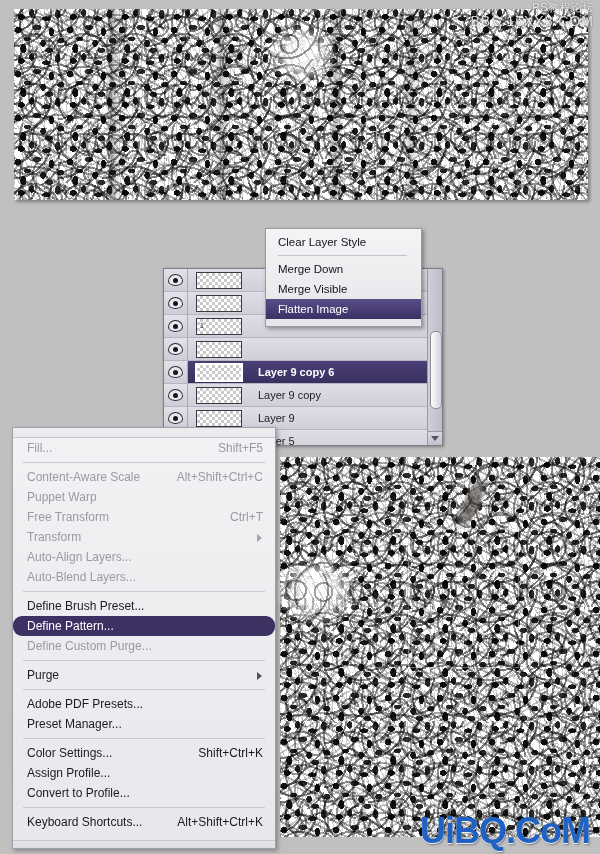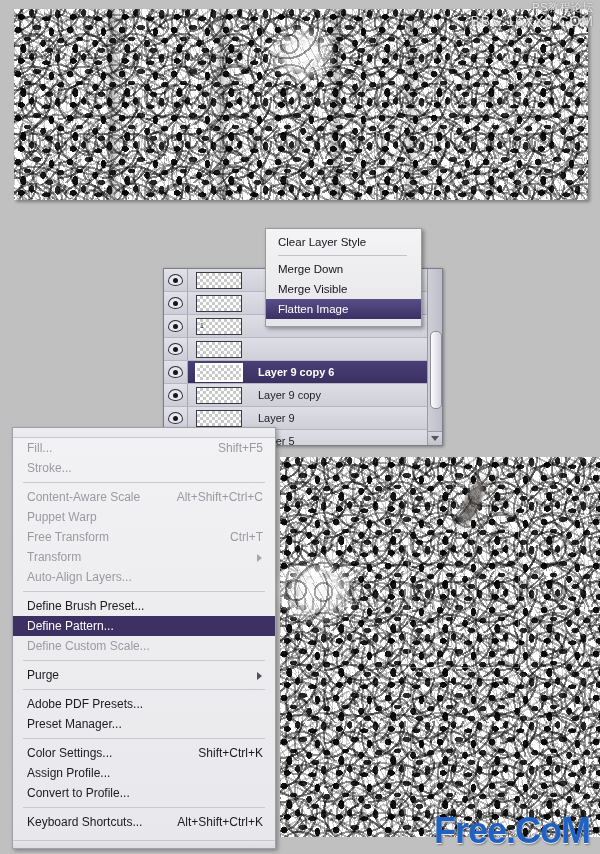--- a/index.html
+++ b/index.html
@@ -241,21 +241,21 @@
   }
   #edit-menu .mi{
     position:relative;height:20px;line-height:20px;
     padding-left:14px;padding-right:12px;white-space:nowrap;
   }
   #edit-menu .mi .sc{
     position:absolute;right:12px;top:0;color:inherit;
   }
   #edit-menu .mi.dis{color:#9a9aa2;}
   #edit-menu .mi.hl{
-    background:#3d3163;color:#ffffff;
+    background:#3d3163;color:#ffffff;border-radius:9px;
   }
   #edit-menu .mi .arrow{
     position:absolute;right:13px;top:7px;
     width:0;height:0;border-top:4px solid transparent;border-bottom:4px solid transparent;
     border-left:5px solid #50505a;
   }
   #edit-menu .mi.dis .arrow{border-left-color:#a5a5ad;}
   #edit-menu .sep{
     height:1px;margin:4px 10px;background:#c9c9d1;
   }
@@ -279,21 +279,21 @@
   <div class="l2">BBS.16XX8.COM</div>
 </div>
 
 <div class="orn" id="bottom-image">
   <div class="glow"></div>
   <div class="smudge"></div>
   <div class="seam2"></div>
   <div class="band"></div>
 </div>
 
-<div id="watermark-bottom">Free.CoM</div>
+<div id="watermark-bottom">UiBQ.CoM</div>
 
 <div id="layers-panel">
   <div id="layers-rows">
       <div class="layer-row">
         <div class="eye-cell">
           <div class="eye"></div>
         </div>
         <div class="thumb-cell">
           <div class="thumb"></div>
         </div>
@@ -378,31 +378,31 @@
     <div class="sep"></div>
     <div class="mi">Merge Down</div>
     <div class="mi">Merge Visible</div>
     <div class="mi hl">Flatten Image</div>
   </div>
 
 <div id="edit-menu">
   <div class="topstub"></div>
   <div id="edit-menu-items">
       <div class="mi dis"><span>Fill...</span><span class="sc">Shift+F5</span></div>
-      <div class="mi dis"><span>Stroke...</span></div>
       <div class="sep"></div>
       <div class="mi dis"><span>Content-Aware Scale</span><span class="sc">Alt+Shift+Ctrl+C</span></div>
       <div class="mi dis"><span>Puppet Warp</span></div>
       <div class="mi dis"><span>Free Transform</span><span class="sc">Ctrl+T</span></div>
       <div class="mi dis"><span>Transform</span><span class="arrow"></span></div>
       <div class="mi dis"><span>Auto-Align Layers...</span></div>
+      <div class="mi dis"><span>Auto-Blend Layers...</span></div>
       <div class="sep"></div>
       <div class="mi"><span>Define Brush Preset...</span></div>
       <div class="mi hl"><span>Define Pattern...</span></div>
-      <div class="mi dis"><span>Define Custom Scale...</span></div>
+      <div class="mi dis"><span>Define Custom Purge...</span></div>
       <div class="sep"></div>
       <div class="mi"><span>Purge</span><span class="arrow"></span></div>
       <div class="sep"></div>
       <div class="mi"><span>Adobe PDF Presets...</span></div>
       <div class="mi"><span>Preset Manager...</span></div>
       <div class="sep"></div>
       <div class="mi"><span>Color Settings...</span><span class="sc">Shift+Ctrl+K</span></div>
       <div class="mi"><span>Assign Profile...</span></div>
       <div class="mi"><span>Convert to Profile...</span></div>
       <div class="sep"></div>

